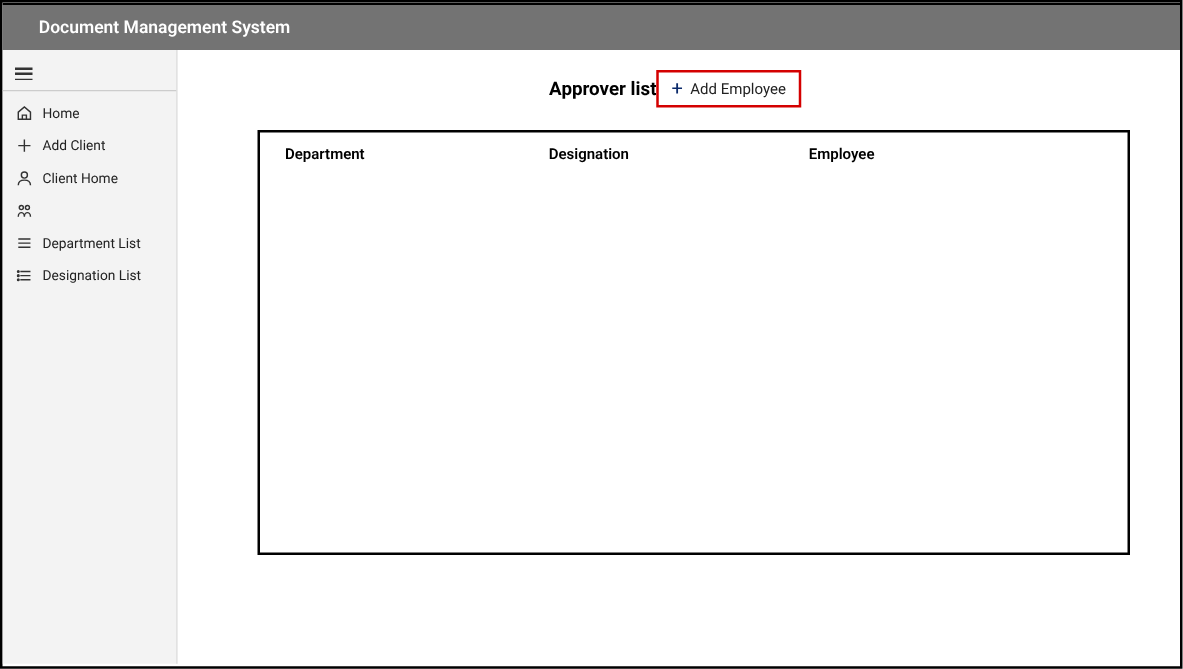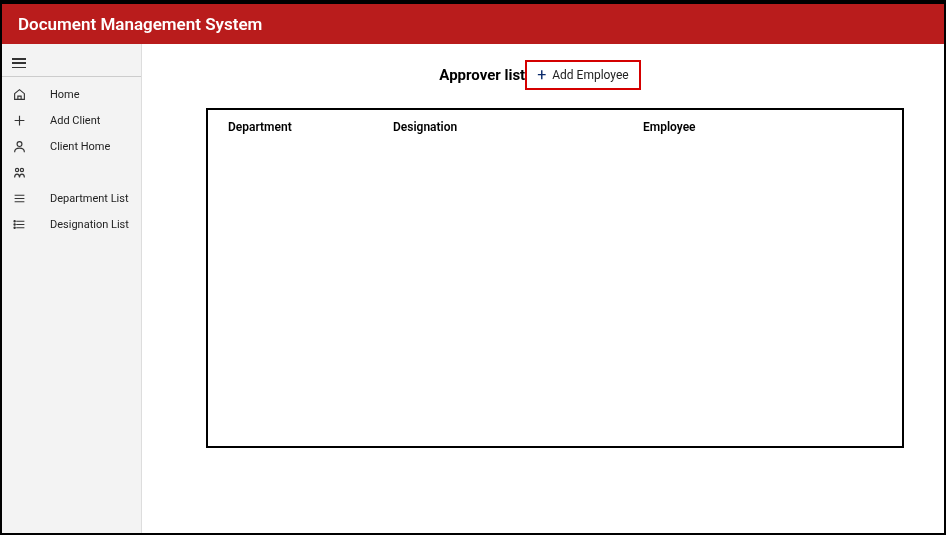--- a/index.html
+++ b/index.html
@@ -9,25 +9,25 @@
       font-family: -apple-system, BlinkMacSystemFont, "Segoe UI", Roboto, Arial, sans-serif;
     }
     body {
       background: #fff;
       border: 2px solid #000;
       width: 946px;
       height: 535px;
       overflow: hidden;
     }
     .header {
-      background: #b91c1c;
+      background: #737373;
       color: #fff;
-      padding: 10px 16px;
+      padding: 10px 29px;
       font-weight: 600;
-      font-size: 17px;
+      font-size: 14px;
       border-top: 2px solid #000;
     }
     .layout {
       display: flex;
       height: calc(100% - 40px);
     }
     .sidebar {
       width: 140px;
       background: #f3f3f3;
       border-right: 1px solid #ddd;
@@ -48,21 +48,21 @@
     }
     .hamburger span {
       display: block;
       height: 1.5px;
       background: #333;
       width: 100%;
     }
     .sidebar-item {
       display: flex;
       align-items: center;
-      gap: 24px;
+      gap: 8px;
       padding: 6px 10px;
       font-size: 11px;
       color: #222;
       cursor: pointer;
     }
     .sidebar-icon {
       width: 14px;
       height: 14px;
       display: flex;
       align-items: center;
@@ -116,22 +116,22 @@
       height: 340px;
       padding: 8px 0;
     }
     .table-head {
       display: flex;
       padding: 2px 20px;
       font-size: 12px;
       font-weight: 600;
       color: #000;
     }
-    .col-dept { width: 165px; }
-    .col-desig { width: 250px; }
+    .col-dept { width: 179px; }
+    .col-desig { width: 208px; margin-left: 32px; }
     .col-emp { flex: 1; }
   </style>
 </head>
 <body>
 
 <div class="header">
   <span>Document Management System</span>
 </div>
 
 <div class="layout">

